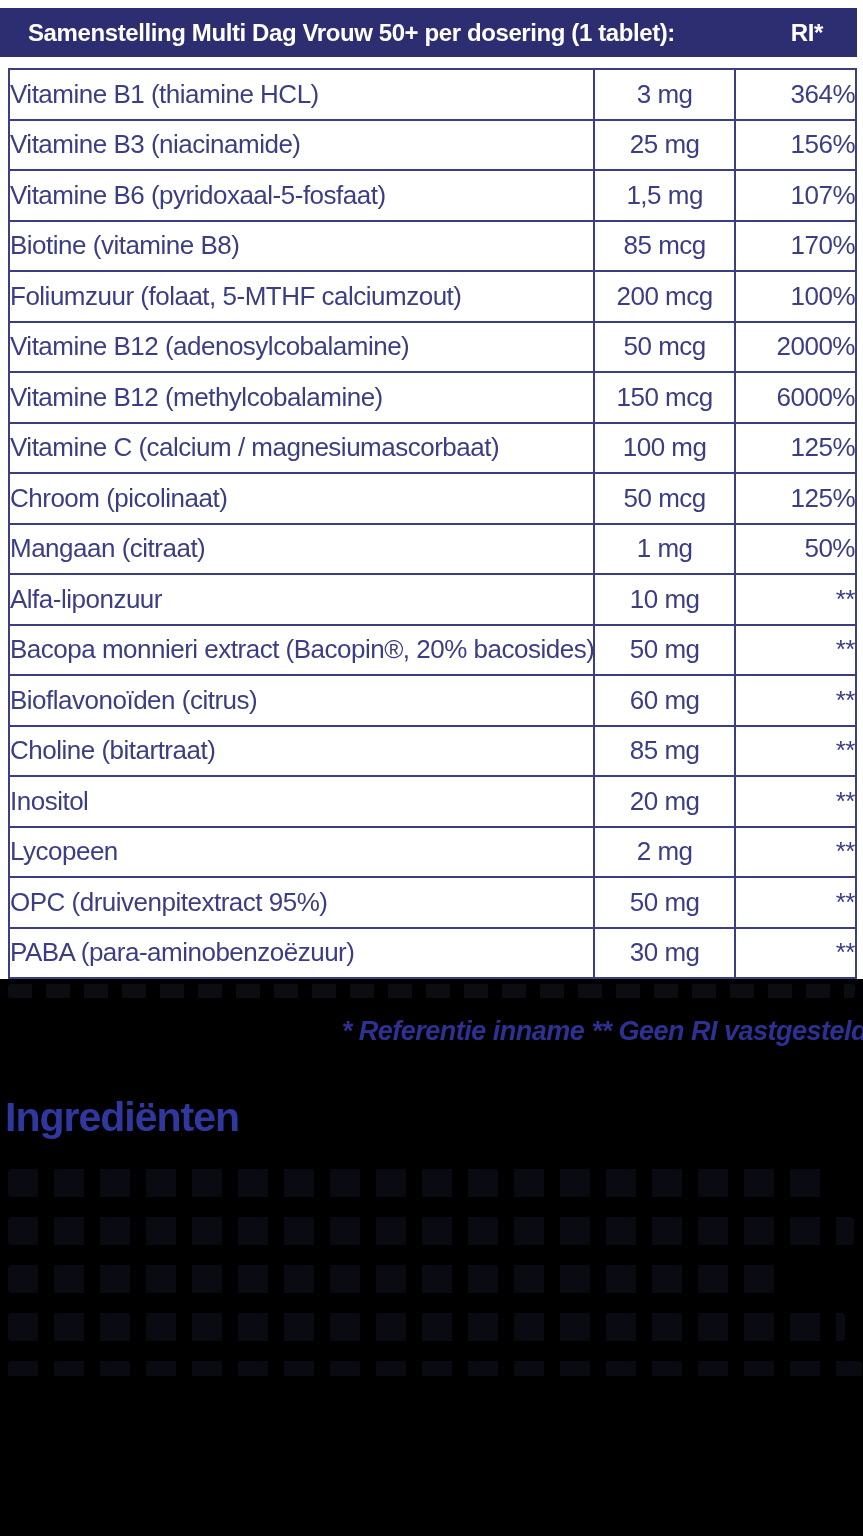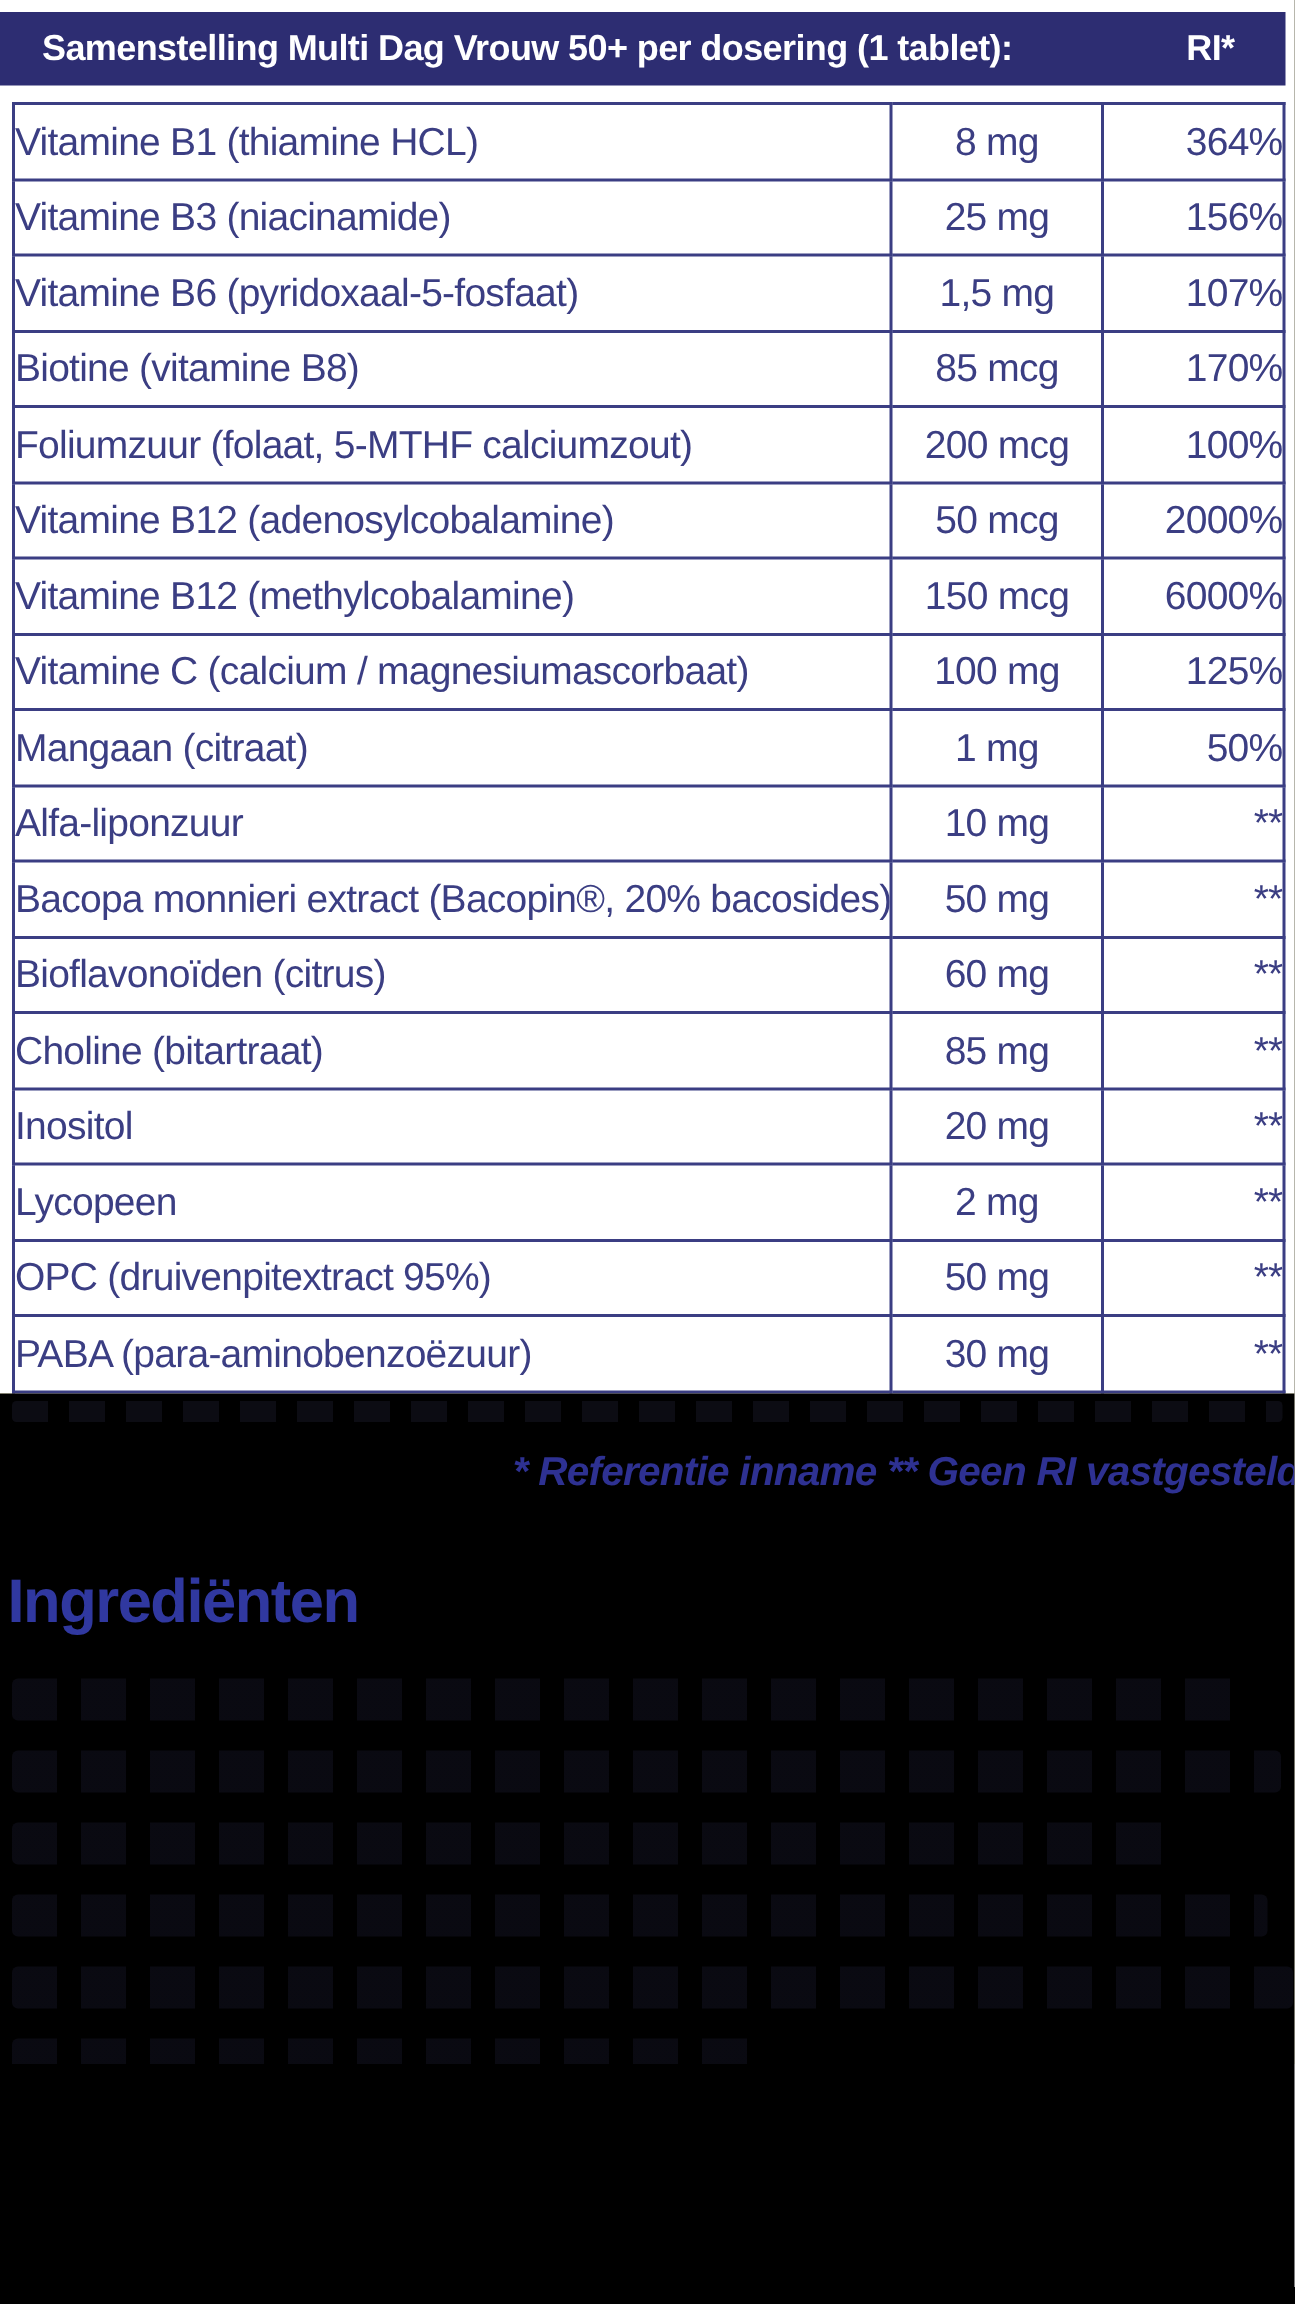--- a/index.html
+++ b/index.html
@@ -5,21 +5,21 @@
   html, body { margin: 0; padding: 0; }
   body {
     width: 863px; height: 1536px;
     background: #000;
     font-family: "Liberation Sans", sans-serif;
     overflow: hidden;
   }
   .page {
     width: 863px; height: 1376px;
     display: flex; flex-direction: column;
-    background: #fef9c3;
+    background: #7f1d1d;
   }
 
   
   .sheet {
     background: #ffffff;
     padding: 8px 0 0 0;
   }
   .table-header {
     height: 49px;
     margin: 0 6px 0 0;
@@ -106,21 +106,21 @@
     <div class="facts-wrap">
       <table class="facts">
         <colgroup>
           <col class="col-name">
             <col class="col-amt">
             <col class="col-ri">
         </colgroup>
         <tbody id="rows-body">
   <tr>
     <td class="c-name">Vitamine B1 (thiamine HCL)</td>
-    <td class="c-amt">8 mg</td>
+    <td class="c-amt">3 mg</td>
     <td class="c-ri">364%</td>
   </tr>
 
 
   <tr>
     <td class="c-name">Vitamine B3 (niacinamide)</td>
     <td class="c-amt">25 mg</td>
     <td class="c-ri">156%</td>
   </tr>
 
@@ -154,20 +154,25 @@
     <td class="c-amt">150 mcg</td>
     <td class="c-ri">6000%</td>
   </tr>
 
   <tr>
     <td class="c-name">Vitamine C (calcium / magnesiumascorbaat)</td>
     <td class="c-amt">100 mg</td>
     <td class="c-ri">125%</td>
   </tr>
 
+  <tr>
+    <td class="c-name">Chroom (picolinaat)</td>
+    <td class="c-amt">50 mcg</td>
+    <td class="c-ri">125%</td>
+  </tr>
 
   <tr>
     <td class="c-name">Mangaan (citraat)</td>
     <td class="c-amt">1 mg</td>
     <td class="c-ri">50%</td>
   </tr>
 
   <tr>
     <td class="c-name">Alfa-liponzuur</td>
     <td class="c-amt">10 mg</td>

